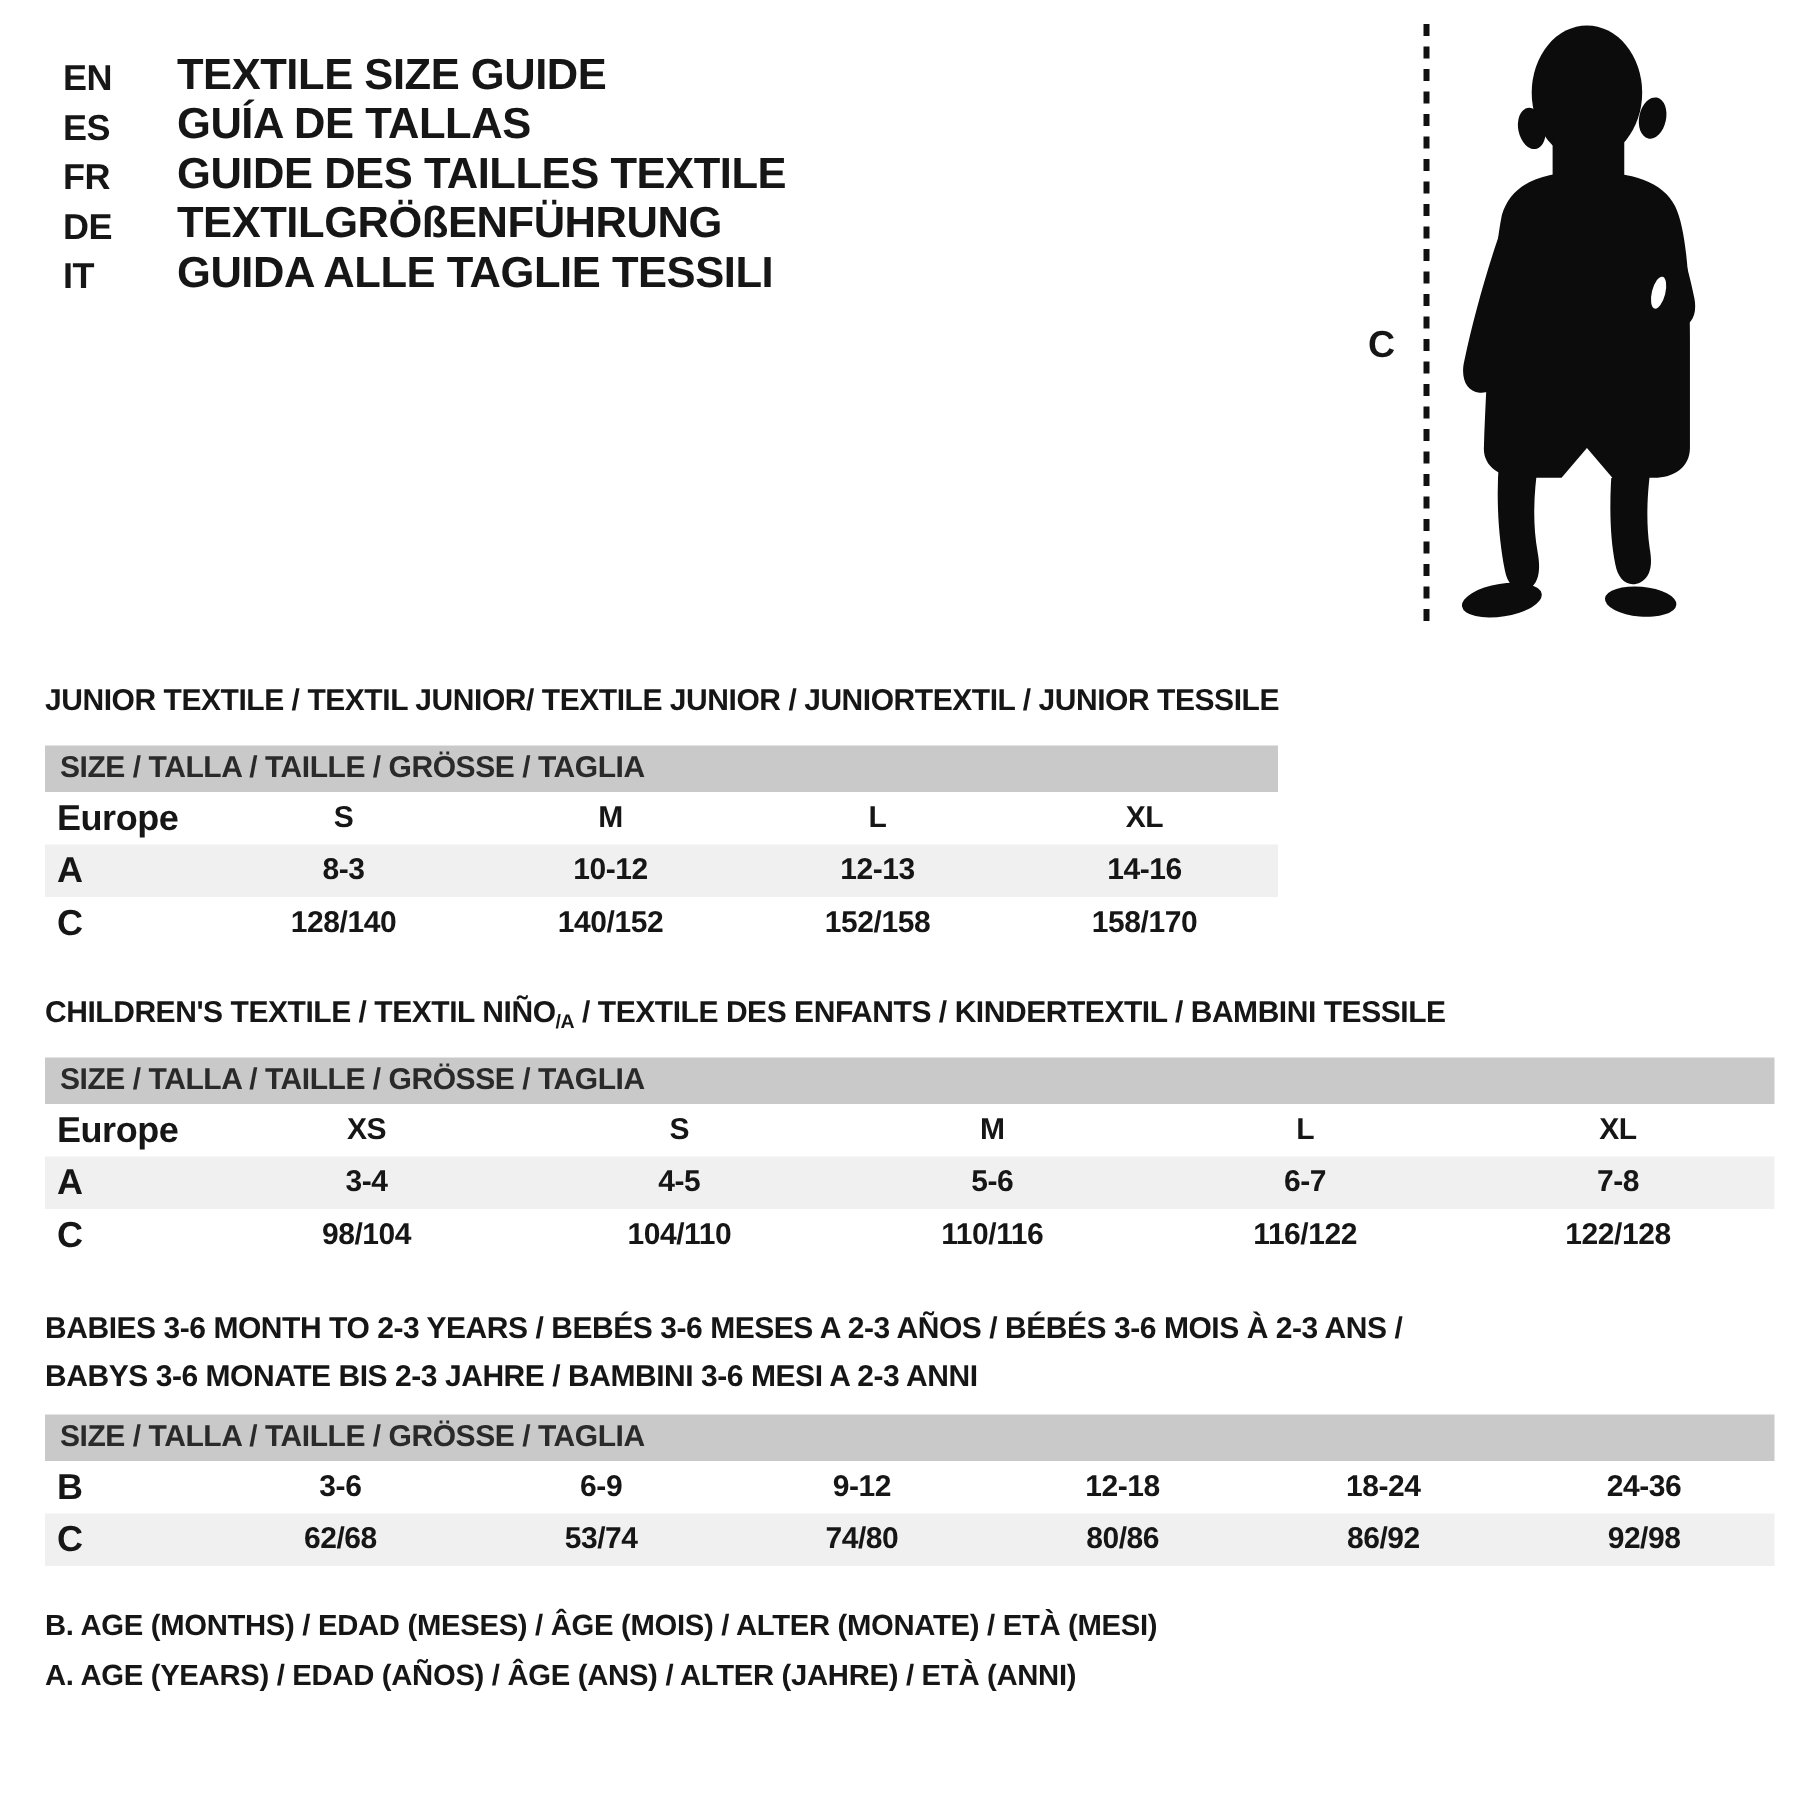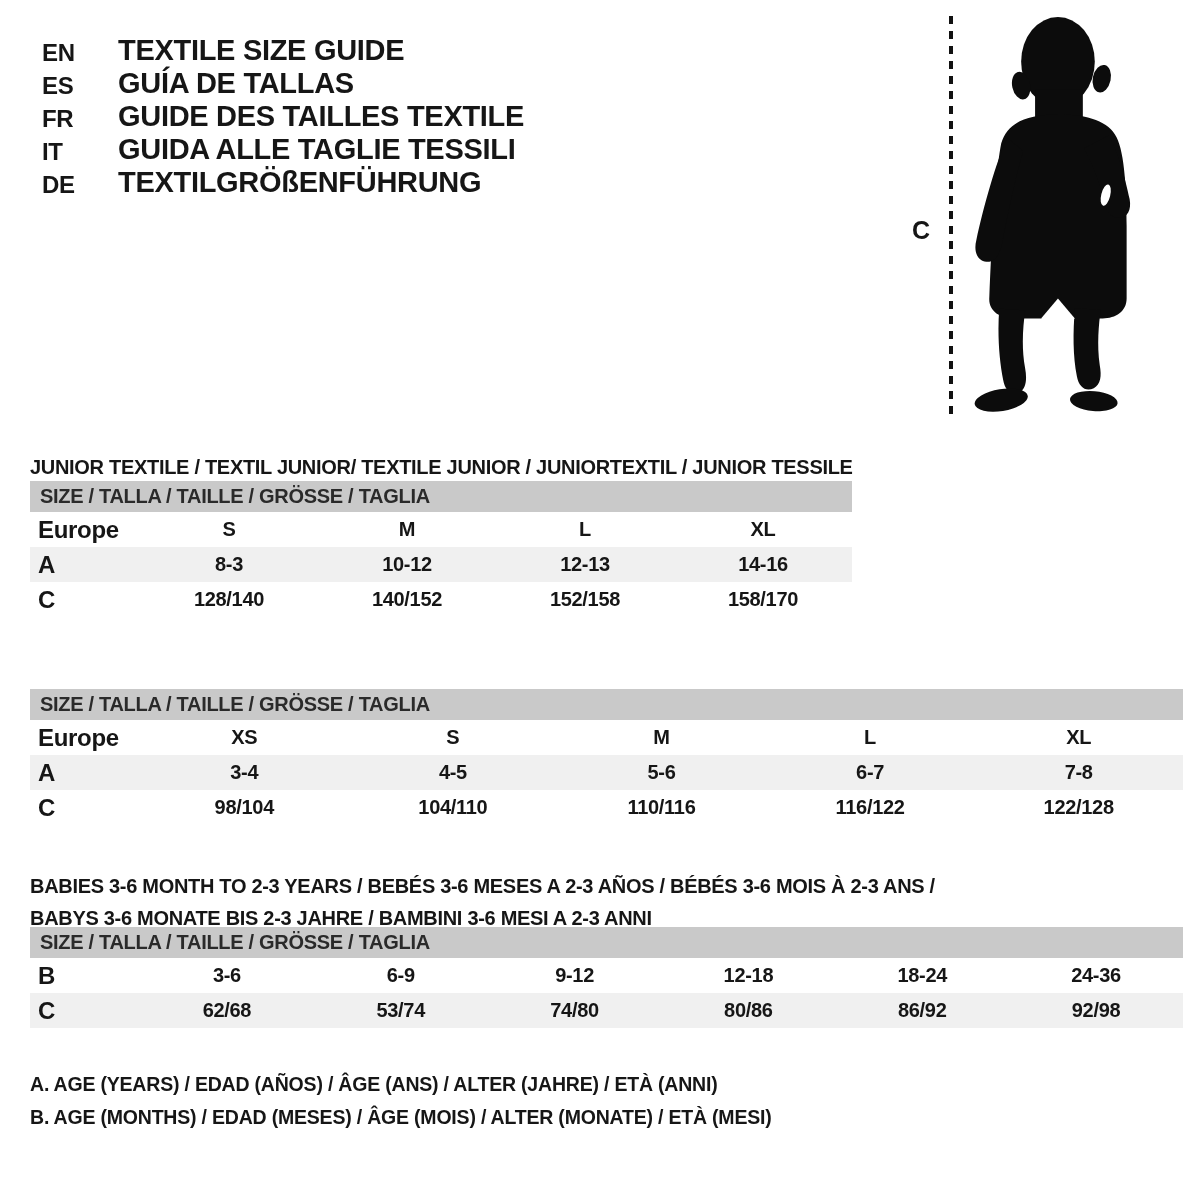--- a/index.html
+++ b/index.html
@@ -38,21 +38,21 @@
     font-size: 20px; font-weight: 700; letter-spacing: -0.3px;
     white-space: nowrap;
     margin-top: 20px;
   }
   .title-junior   { top: 436px; }
   .title-children { top: 644px; }
   .title-babies   { top: 850px; line-height: 32px; }
   .sub-small { font-size: 13px; vertical-align: -4px; font-weight: 700; }
 
   
-  .size-table { position: absolute; left: 30px; }
+  .size-table { position: absolute; left: 30px; margin-top: 16px; }
   .tbl-junior   { top: 481px; width: 822px;  }
   .tbl-children { top: 689px; width: 1153px; }
   .tbl-babies   { top: 927px; width: 1153px; }
 
   .size-header-band {
     height: 31px; line-height: 31px;
     background: #c9c9c9;
     padding-left: 10px; box-sizing: border-box;
     font-size: 20px; font-weight: 700; letter-spacing: -0.3px;
     color: #2a2a2a;
@@ -89,26 +89,26 @@
     </div>
     <div class="lang-row">
       <span class="lang-code">ES</span>
       <span class="lang-label">GUÍA DE TALLAS</span>
     </div>
     <div class="lang-row">
       <span class="lang-code">FR</span>
       <span class="lang-label">GUIDE DES TAILLES TEXTILE</span>
     </div>
     <div class="lang-row">
+      <span class="lang-code">DE</span>
+      <span class="lang-label">TEXTILGRÖßENFÜHRUNG</span>
+    </div>
+    <div class="lang-row">
       <span class="lang-code">IT</span>
       <span class="lang-label">GUIDA ALLE TAGLIE TESSILI</span>
-    </div>
-    <div class="lang-row">
-      <span class="lang-code">DE</span>
-      <span class="lang-label">TEXTILGRÖßENFÜHRUNG</span>
     </div>
   </div>
 
   <div class="measure-line">
     <svg width="8" height="402">
       <line x1="4" y1="0" x2="4" y2="402" stroke="#111111" stroke-width="4" stroke-dasharray="8 7"></line>
     </svg>
   </div>
   <div class="measure-label">C</div>
 
@@ -152,20 +152,23 @@
     </div>
     <div class="t-row">
       <div class="c0">C</div>
       <div class="c">128/140</div>
       <div class="c">140/152</div>
       <div class="c">152/158</div>
       <div class="c">158/170</div>
     </div>
   </div>
 
+  <div class="section-title title-children">
+    <span>CHILDREN'S TEXTILE / TEXTIL NIÑO</span><span class="sub-small">/A</span><span> / TEXTILE DES ENFANTS / KINDERTEXTIL / BAMBINI TESSILE</span>
+  </div>
 
   <div class="size-table tbl-children">
     <div class="size-header-band">SIZE / TALLA / TAILLE / GRÖSSE / TAGLIA</div>
     <div class="t-row">
       <div class="c0">Europe</div>
       <div class="c">XS</div>
       <div class="c">S</div>
       <div class="c">M</div>
       <div class="c">L</div>
       <div class="c">XL</div>
@@ -209,17 +212,17 @@
       <div class="c">62/68</div>
       <div class="c">53/74</div>
       <div class="c">74/80</div>
       <div class="c">80/86</div>
       <div class="c">86/92</div>
       <div class="c">92/98</div>
     </div>
   </div>
 
   <div class="legend">
+    <div class="legend-line">B. AGE (MONTHS) / EDAD (MESES) / ÂGE (MOIS) / ALTER (MONATE) / ETÀ (MESI)</div>
     <div class="legend-line">A. AGE (YEARS) / EDAD (AÑOS) / ÂGE (ANS) / ALTER (JAHRE) / ETÀ (ANNI)</div>
-    <div class="legend-line">B. AGE (MONTHS) / EDAD (MESES) / ÂGE (MOIS) / ALTER (MONATE) / ETÀ (MESI)</div>
   </div>
 
 </div>
 
 </body></html>

